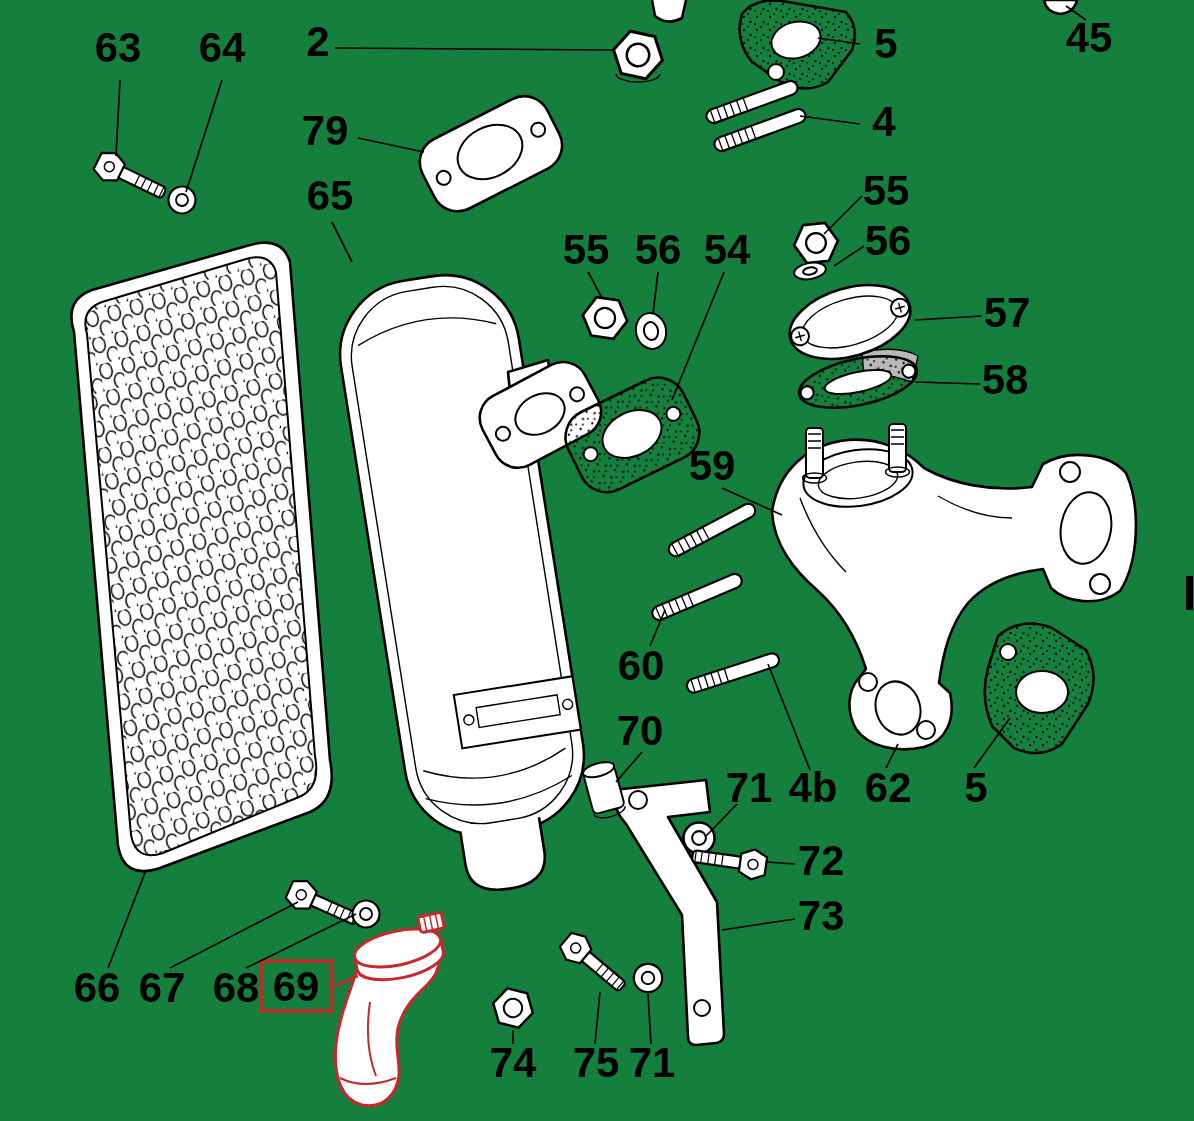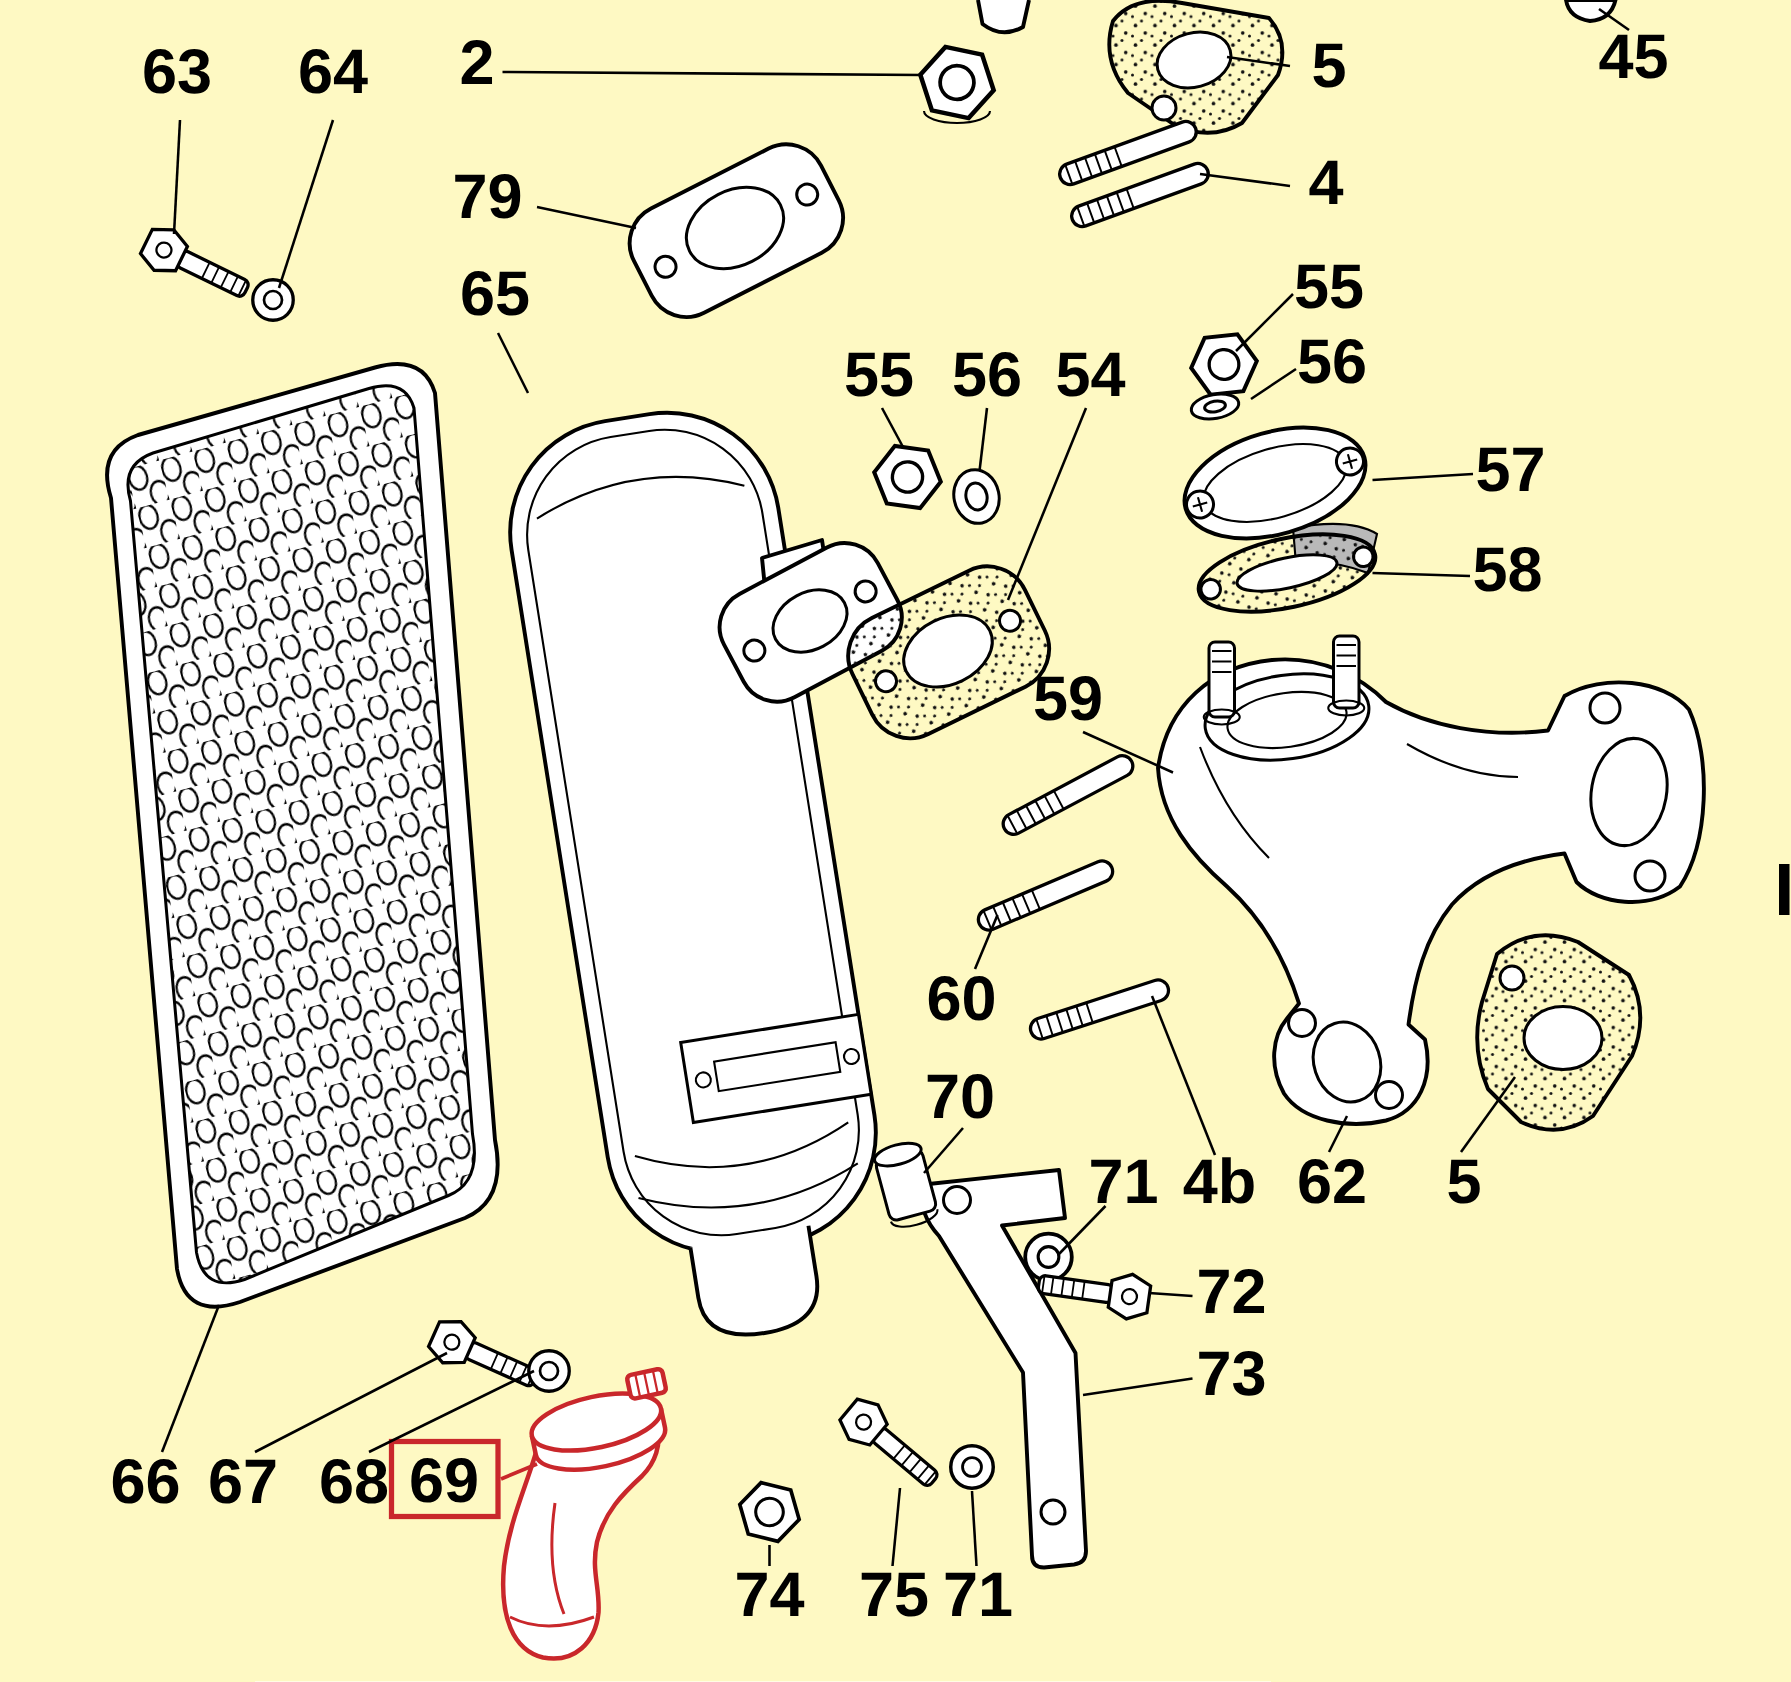--- a/index.html
+++ b/index.html
@@ -1,16 +1,16 @@
 <!DOCTYPE html>
 <html><head>
 <meta charset="utf-8">
 <style>
   html,body { margin:0; padding:0; background:#ffffff; }
-  .stage { position:relative; width:1194px; height:1121px; background:#fef9c3; overflow:hidden;
+  .stage { position:relative; width:1194px; height:1121px; background:#15803d; overflow:hidden;
            font-family:"Liberation Sans", sans-serif; }
   svg { display:block; }
   .outline { fill:#fff; stroke:#000; stroke-width:2.6; stroke-linejoin:round; }
   .thin    { fill:none; stroke:#000; stroke-width:1.4; }
   .white   { fill:#fff; stroke:#000; stroke-width:2; }
   .speck   { fill:url(#speckle); stroke:#000; stroke-width:2.6; stroke-linejoin:round; }
   .leader  { stroke:#000; stroke-width:1.7; fill:none; }
   .lbl     { font-family:"Liberation Sans", sans-serif; font-weight:700; font-size:42px;
              fill:#000; text-anchor:middle; }
 </style>

